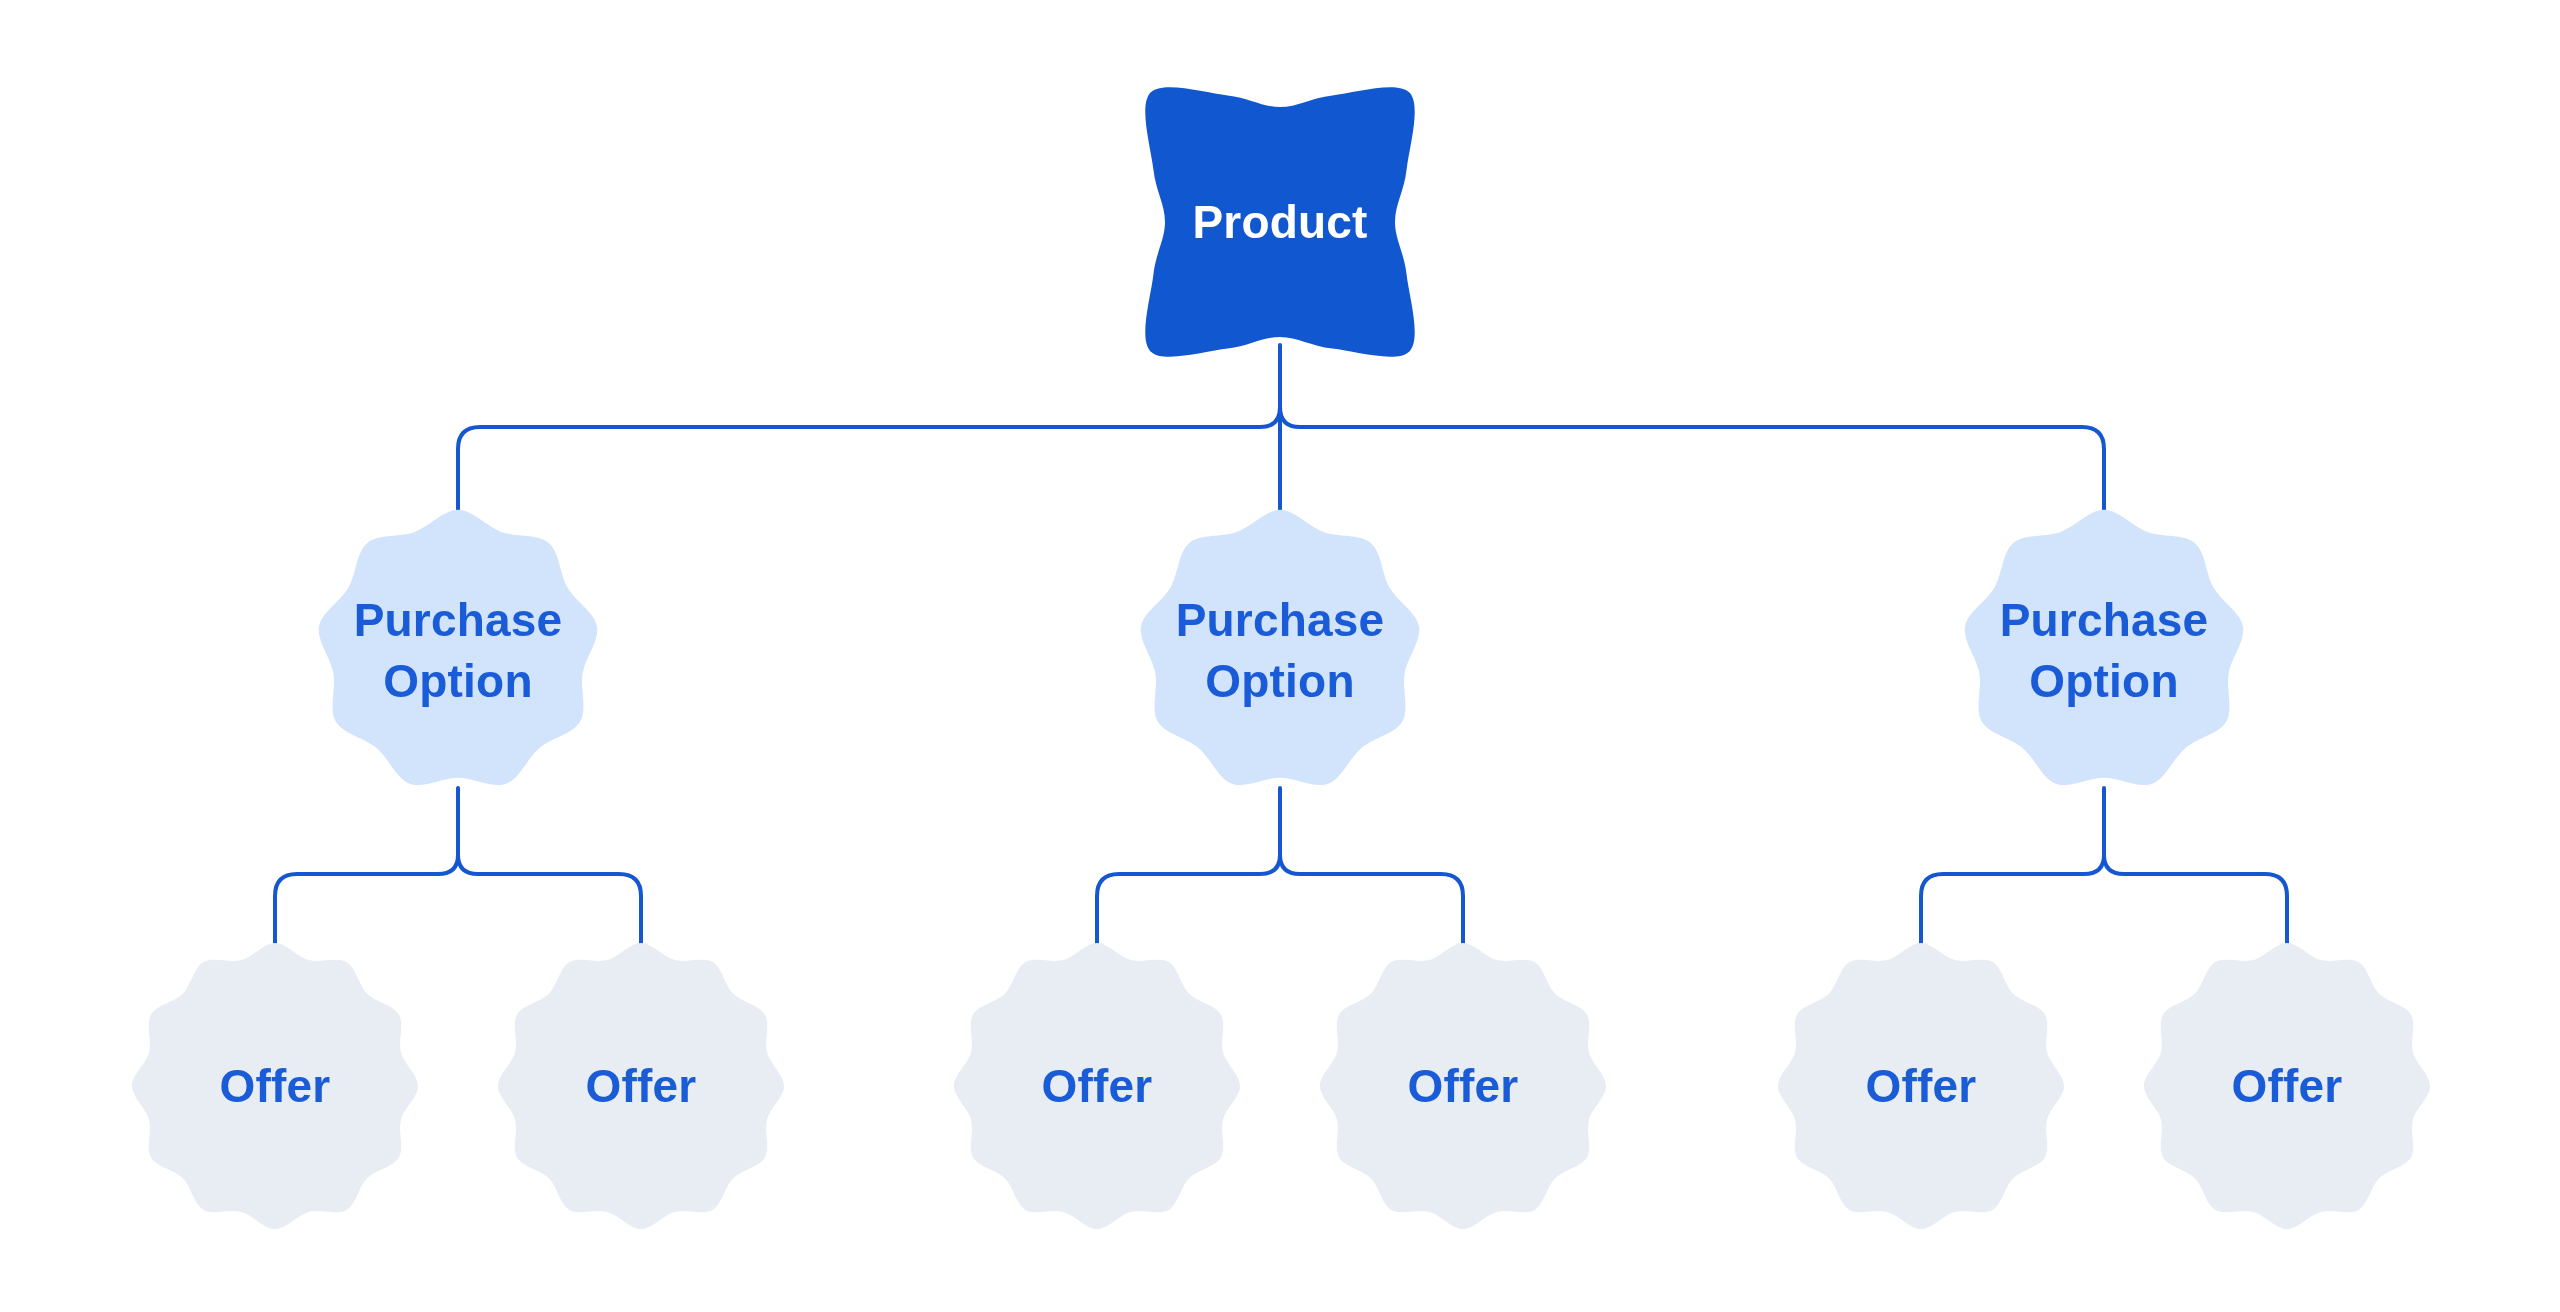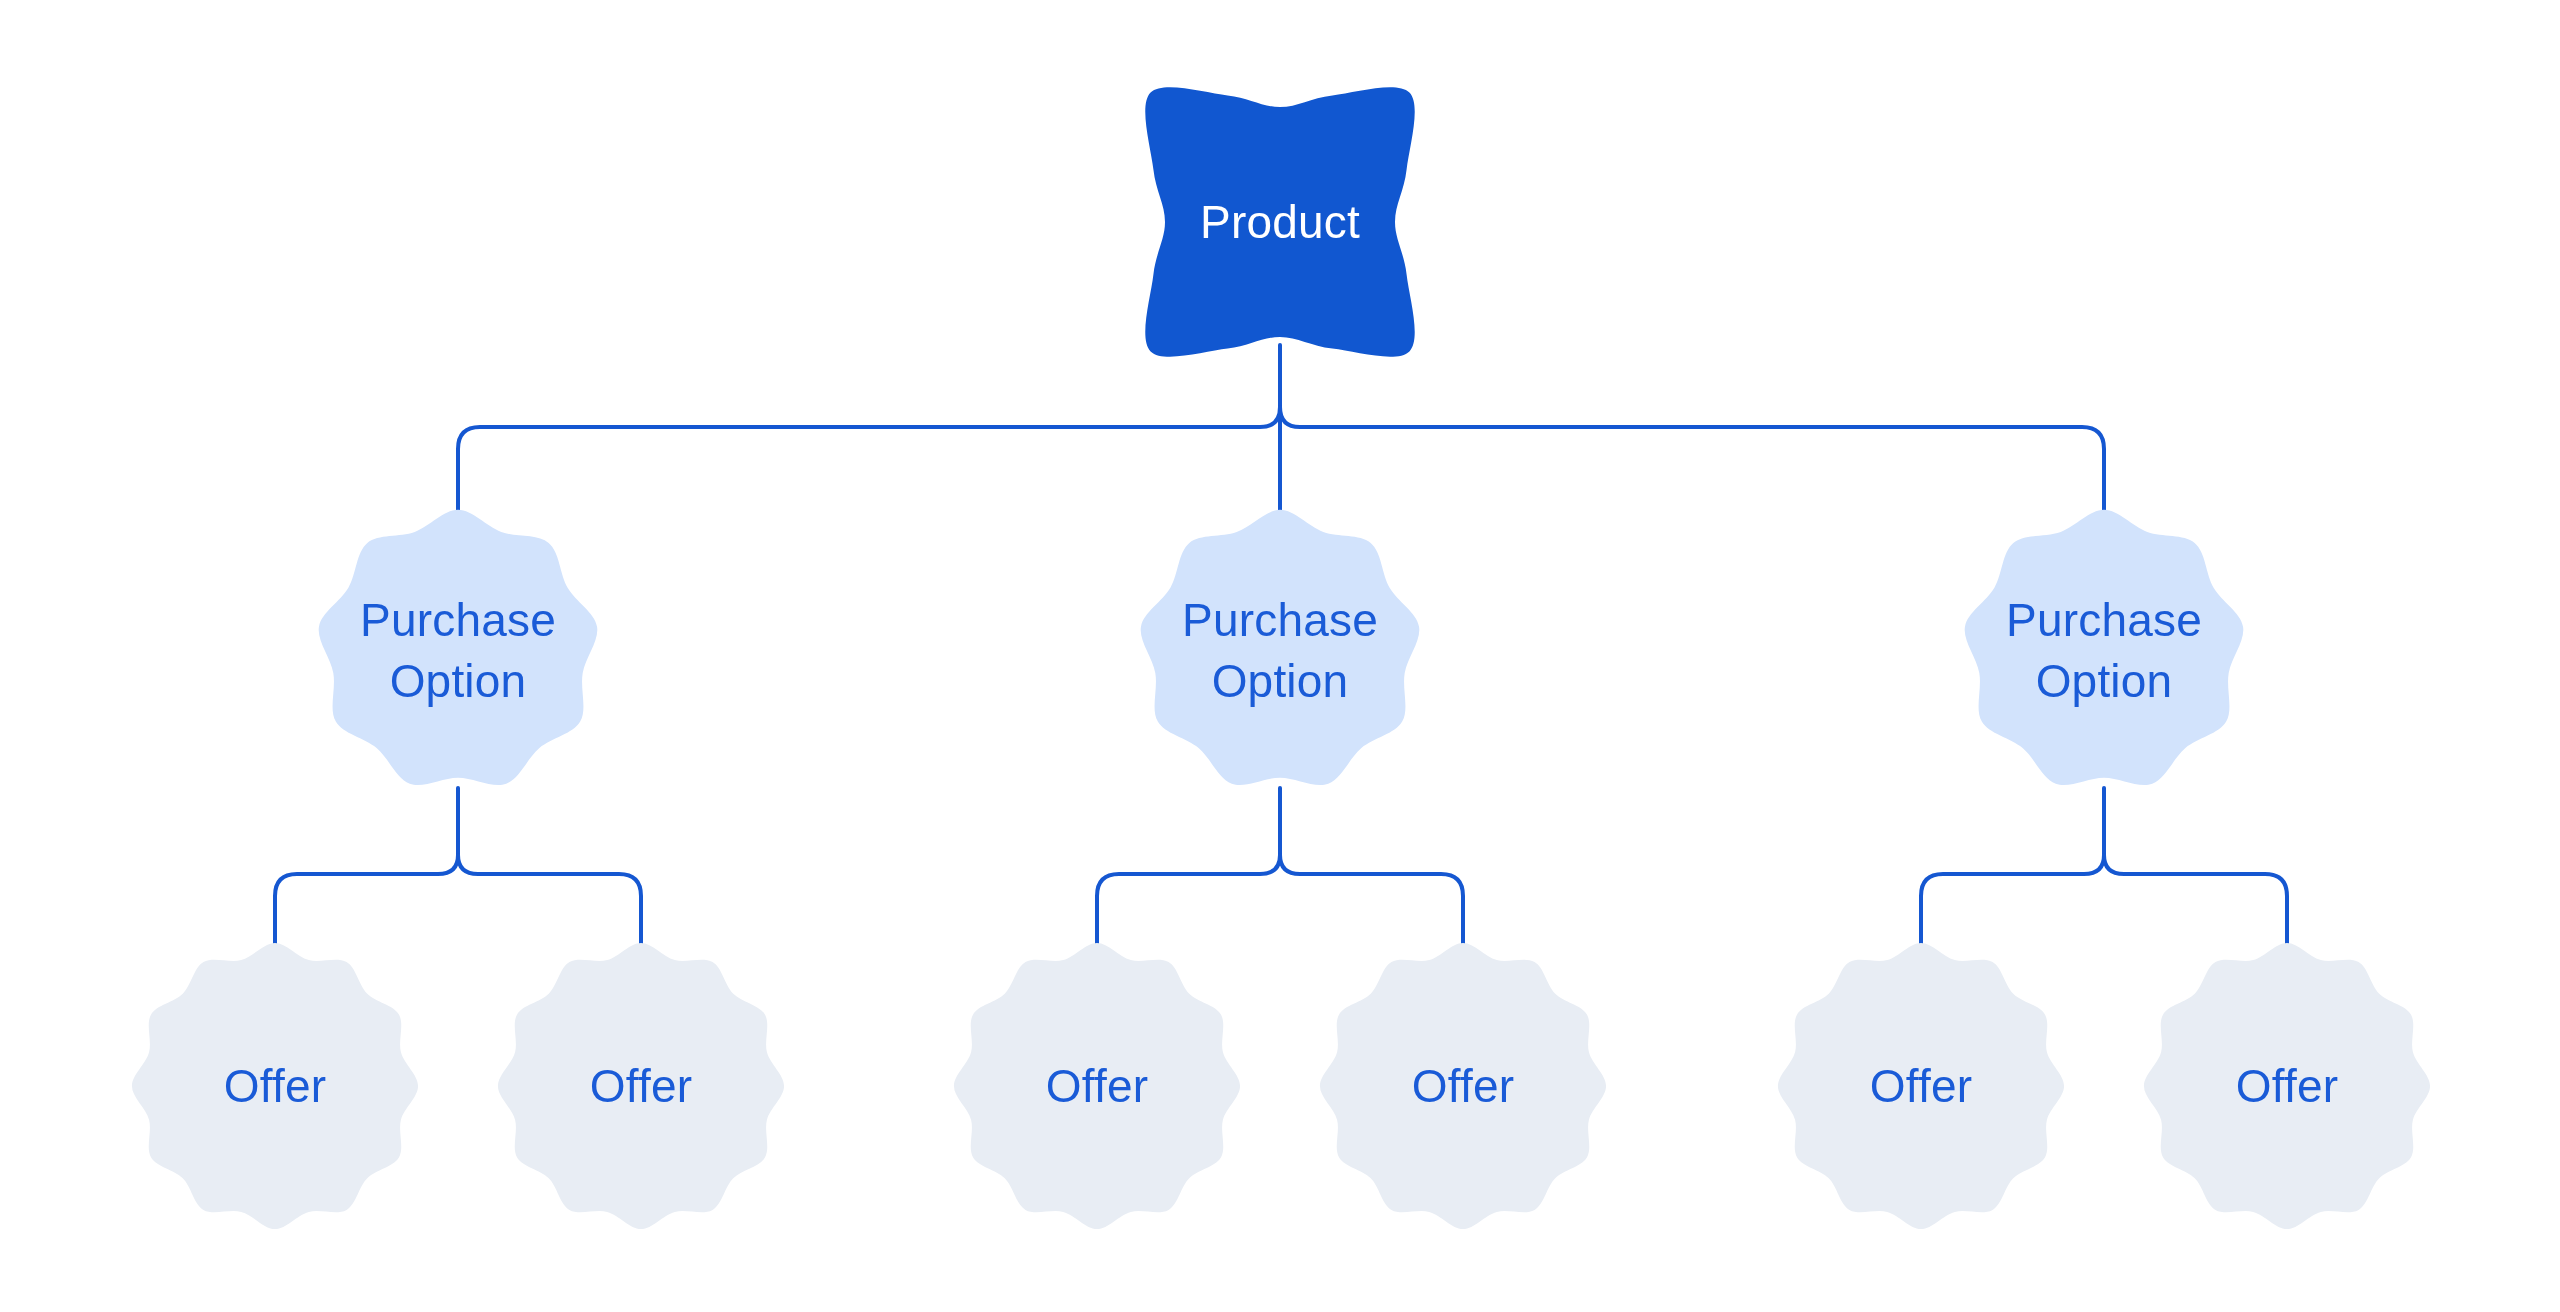--- a/index.html
+++ b/index.html
@@ -27,21 +27,21 @@
   .node svg.blob {
     position: absolute;
     left: 0; top: 0;
     width: 100%; height: 100%;
   }
   .node .label {
     position: relative;
     z-index: 2;
     text-align: center;
     font-size: 46px;
-    font-weight: 400;
+    font-weight: 700;
     letter-spacing: 0.2px;
     line-height: 61px;
   }
 </style>
 </head>
 <body>
 
 <div id="diagram-canvas">
   <svg id="connector-layer" viewBox="0 0 2560 1312">
       <path d="M 1280 345 V 513" fill="none" stroke="#1557D1" stroke-width="4" stroke-linecap="round"></path>

